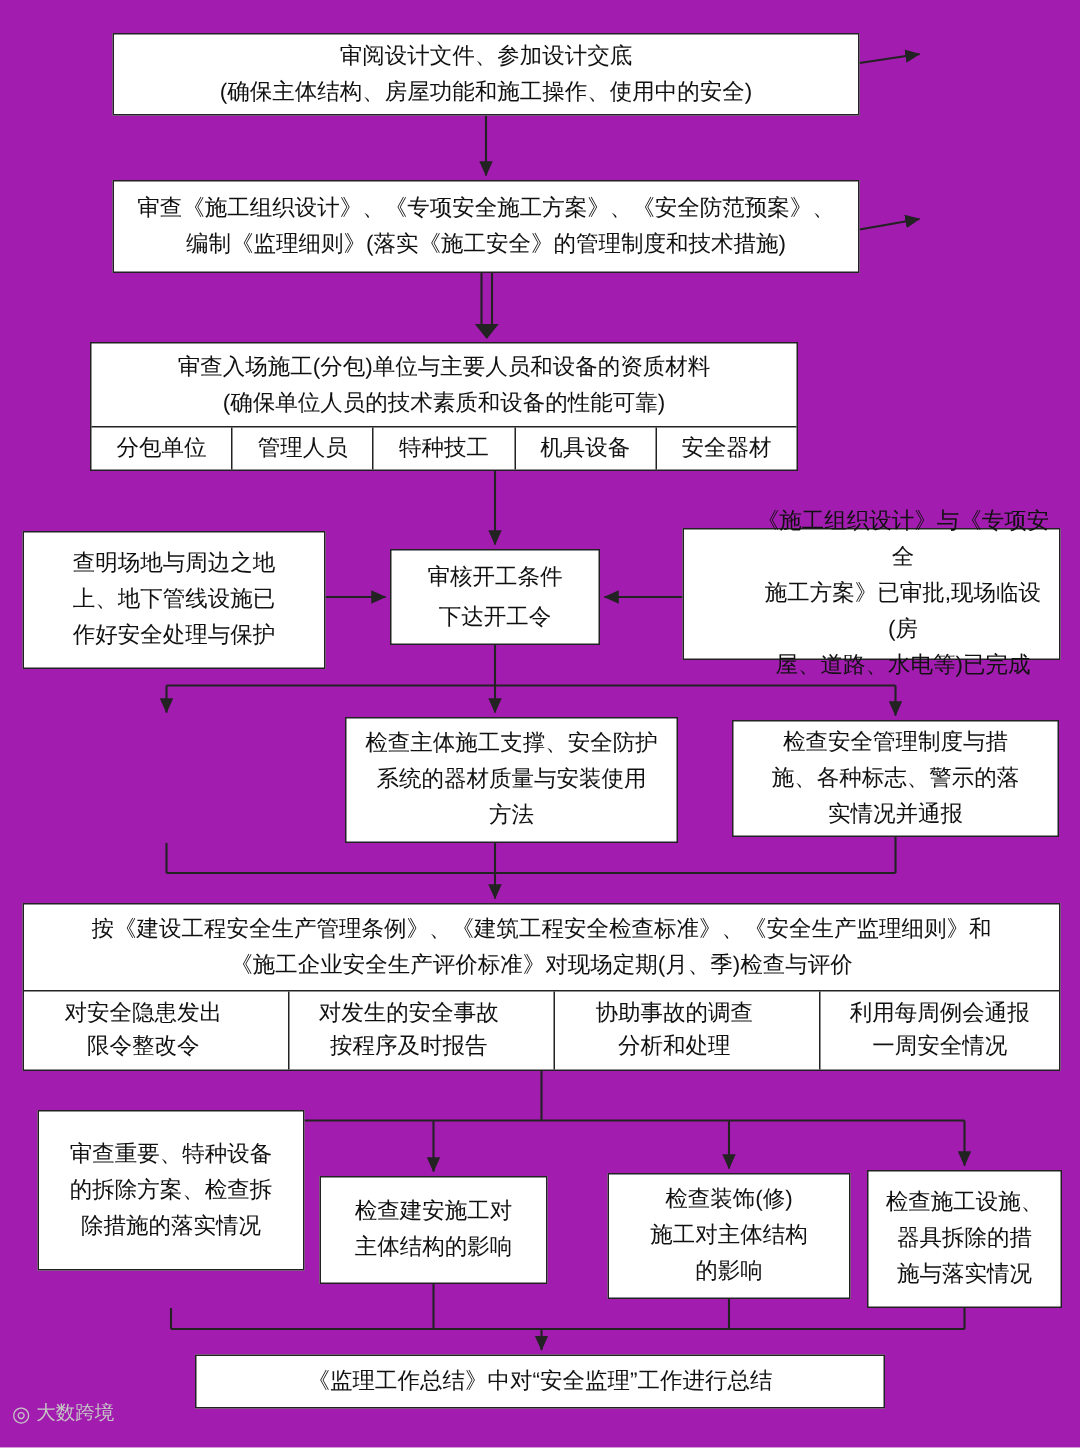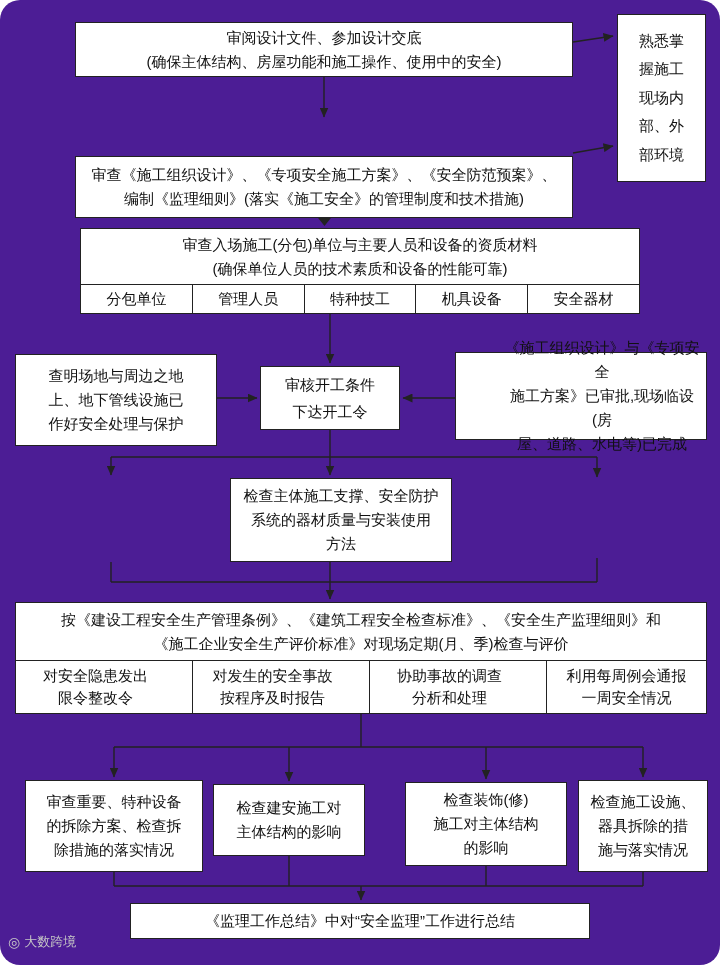--- a/index.html
+++ b/index.html
@@ -1,48 +1,48 @@
 <!DOCTYPE html>
 <html><head>
 <meta charset="utf-8">
 <style>
   html, body { margin: 0; padding: 0; background: #ffffff; }
   body { font-family: "Liberation Sans", "DejaVu Sans", sans-serif; }
   #canvas {
     position: relative; width: 720px; height: 965px;
-    background: #4c1d95; overflow: hidden; color: #111; border-radius: 20px;
+    background: #a21caf; overflow: hidden; color: #111;
   }
   svg.connectors { position: absolute; left: 0; top: 0; width: 720px; height: 965px; pointer-events: none; }
   svg.connectors .ln { stroke: #222; stroke-width: 1.4; fill: none; }
   .box {
     position: absolute; border: 1.4px solid #222; box-sizing: border-box;
     display: flex; align-items: center; justify-content: center;
     text-align: center; white-space: pre-line;
     font-size: 15px; line-height: 1.6; background: #fff; padding: 2px 4px;
   }
   .b-review   { left: 75px;  top: 22px;  width: 498px; height: 55px; }
   .b-env      { left: 617px; top: 14px;  width: 89px;  height: 168px; line-height: 1.9; }
-  .b-org      { left: 75px;  top: 120px; width: 498px; height: 62px; margin-top: 36px; }
-  .b-qual     { left: 60px;  top: 228px; width: 560px; height: 86px; flex-direction: column; align-items: stretch; padding: 0; margin-left: 20px; }
+  .b-org      { left: 75px;  top: 120px; width: 498px; height: 62px; }
+  .b-qual     { left: 60px;  top: 228px; width: 472px; height: 86px; flex-direction: column; align-items: stretch; padding: 0; }
   .qual-title { flex: 1; display: flex; align-items: center; justify-content: center; white-space: pre-line; text-align: center; line-height: 1.55; }
   .qual-cells { display: flex; height: 28px; border-top: 1.4px solid #222; }
   .qual-cell  { flex: 1; display: flex; align-items: center; justify-content: center; border-left: 1.4px solid #222; }
   .qual-cell:first-child { border-left: none; }
   .b-site     { left: 15px;  top: 354px; width: 202px; height: 92px; }
   .b-approve  { left: 260px; top: 366px; width: 140px; height: 64px; line-height: 1.8; }
   .b-orgplan  { left: 455px; top: 352px; width: 252px; height: 88px; padding-left: 46px; }
   .b-check1   { left: 15px;  top: 478px; width: 192px; height: 84px; }
   .b-check2   { left: 230px; top: 478px; width: 222px; height: 84px; }
   .b-check3   { left: 488px; top: 480px; width: 218px; height: 78px; }
   .b-periodic { left: 15px;  top: 602px; width: 692px; height: 112px; flex-direction: column; align-items: stretch; padding: 0; }
   .periodic-title { flex: 1; display: flex; align-items: center; justify-content: center; white-space: pre-line; text-align: center; line-height: 1.6; }
   .periodic-cells { display: flex; height: 52px; border-top: 1.4px solid #222; gap: 17px; }
   .periodic-cell  { flex: 1; display: flex; align-items: center; justify-content: center; border-left: 1.4px solid #222; white-space: pre-line; text-align: center; line-height: 1.45; }
   .periodic-cell:first-child { border-left: none; }
-  .b-demo     { left: 25px;  top: 780px; width: 178px; height: 92px; }
+  .b-demo     { left: 25px;  top: 740px; width: 178px; height: 107px; }
   .b-impact   { left: 213px; top: 784px; width: 152px; height: 72px; }
   .b-deco     { left: 405px; top: 782px; width: 162px; height: 84px; text-align: center; }
   .b-removal  { left: 578px; top: 780px; width: 130px; height: 92px; }
   .b-summary  { left: 130px; top: 903px; width: 460px; height: 36px; }
   .watermark  {
     position: absolute; left: 8px; top: 933px; color: #c6c6c6;
     font-size: 13px; display: flex; align-items: center; gap: 4px;
   }
   .wm-icon { font-size: 14px; }
 </style>
@@ -97,25 +97,20 @@
     <line class="ln" x1="289" y1="856" x2="289" y2="886"></line>
     <line class="ln" x1="486" y1="866" x2="486" y2="886"></line>
     <line class="ln" x1="643" y1="872" x2="643" y2="886"></line>
     <line class="ln" x1="114" y1="886" x2="643" y2="886"></line>
     <line class="ln" x1="361" y1="886" x2="361" y2="900" marker-end="url(#ah)"></line>
   </svg>
 
   <div class="box b-review">审阅设计文件、参加设计交底
 (确保主体结构、房屋功能和施工操作、使用中的安全)</div>
 
-  <div class="box b-env">熟悉掌
-握施工
-现场内
-部、外
-部环境</div>
 
   <div class="box b-org">审查《施工组织设计》、《专项安全施工方案》、《安全防范预案》、
 编制《监理细则》(落实《施工安全》的管理制度和技术措施)</div>
 
   <div class="box b-qual">
     <div class="qual-title">审查入场施工(分包)单位与主要人员和设备的资质材料
 (确保单位人员的技术素质和设备的性能可靠)</div>
     <div class="qual-cells">
       <div class="qual-cell">分包单位</div>
       <div class="qual-cell">管理人员</div>
@@ -134,20 +129,23 @@
 
   <div class="box b-orgplan">《施工组织设计》与《专项安全
 施工方案》已审批,现场临设(房
 屋、道路、水电等)已完成</div>
 
 
   <div class="box b-check2">检查主体施工支撑、安全防护
 系统的器材质量与安装使用
 方法</div>
 
+  <div class="box b-check3">检查安全管理制度与措
+施、各种标志、警示的落
+实情况并通报</div>
 
   <div class="box b-periodic">
     <div class="periodic-title">按《建设工程安全生产管理条例》、《建筑工程安全检查标准》、《安全生产监理细则》和
 《施工企业安全生产评价标准》对现场定期(月、季)检查与评价</div>
     <div class="periodic-cells">
       <div class="periodic-cell">对安全隐患发出
 限令整改令</div>
       <div class="periodic-cell">对发生的安全事故
 按程序及时报告</div>
       <div class="periodic-cell">协助事故的调查

